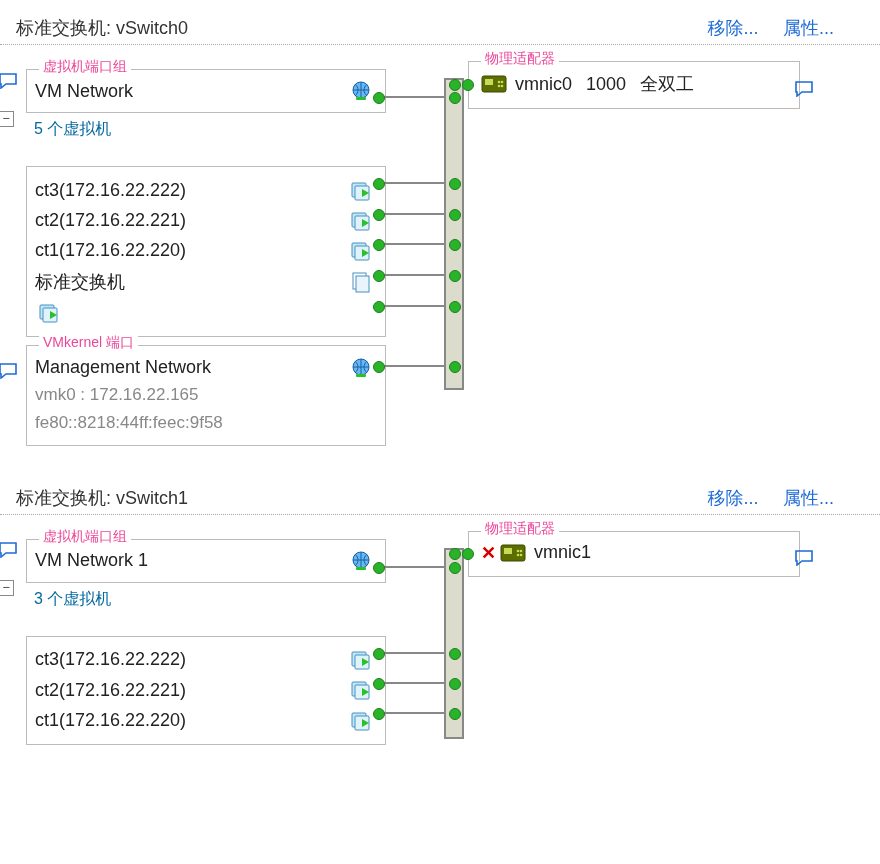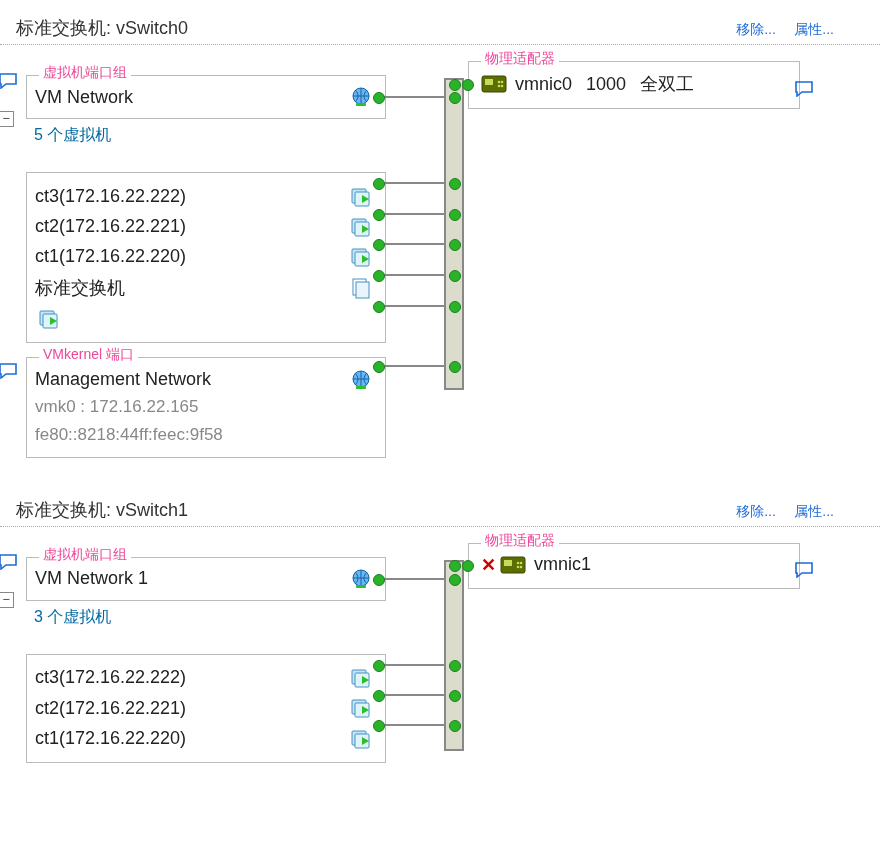--- a/index.html
+++ b/index.html
@@ -1,29 +1,29 @@
 <!DOCTYPE html>
 <html><head>
 <meta charset="utf-8">
 <style>
   html,body{margin:0;padding:0;font-family:"Microsoft YaHei","SimSun",Arial,sans-serif;font-size:16px;color:#222;background:#fff}
   body{width:880px}
   .sw-section{margin:10px 0 34px 0}
   .sw-hdr{display:flex;align-items:baseline;border-bottom:1px dotted #aaa;padding:6px 0 4px 16px}
   .sw-hdr .ttl{font-size:18px;color:#333}
   .sw-hdr .links{margin-left:auto;margin-right:46px}
-  .sw-hdr a{color:#1e6bd6;text-decoration:none;font-size:14px;margin-left:14px;cursor:pointer}
+  .sw-hdr a{color:#1e6bd6;text-decoration:none;font-size:18px;margin-left:20px;cursor:pointer}
 
   
   .diagram{position:relative;margin:4px 0 0 26px;padding-top:12px}
   .col-left{width:360px}
 
   
   .box{position:relative;border:1px solid #bbb;margin-top:26px;padding:8px 0 8px 0}
-  .box.with-legend{margin-top:14px}
+  .box.with-legend{margin-top:8px}
   .legend{position:absolute;top:-12px;left:12px;background:#fff;padding:0 4px;font-size:14px;color:#ec4899}
   .pg-title{display:flex;align-items:center;padding:2px 10px 2px 8px;font-size:18px}
   .pg-title .txt{flex:1}
   .pg-title .icon-slot{width:28px;text-align:center}
   .vm-row{display:flex;align-items:center;padding:4px 10px 4px 8px;font-size:18px}
   .vm-row .txt{flex:1;font-family:"Microsoft YaHei",Arial,sans-serif}
   .vm-row .icon-slot{width:28px;text-align:center}
   .sub{color:#888;font-size:17px;padding-left:8px;line-height:28px}
   .count-row{display:flex;align-items:center;font-size:16px;color:#0369a1;margin:6px 0 2px 0; padding-left:8px}
 

